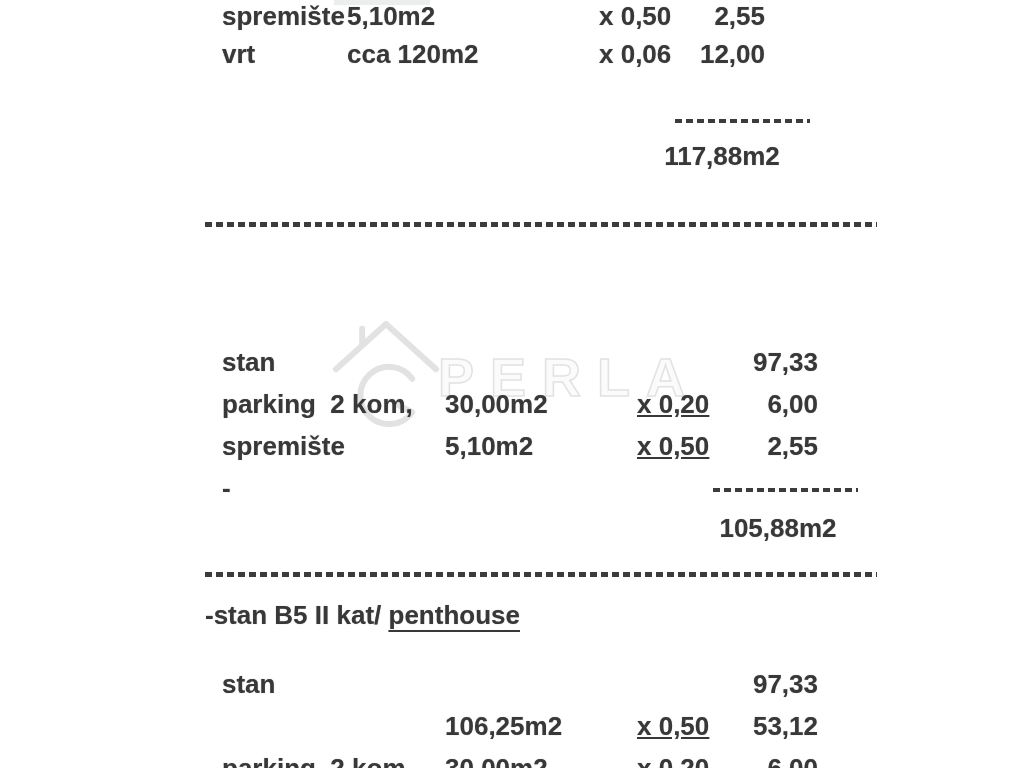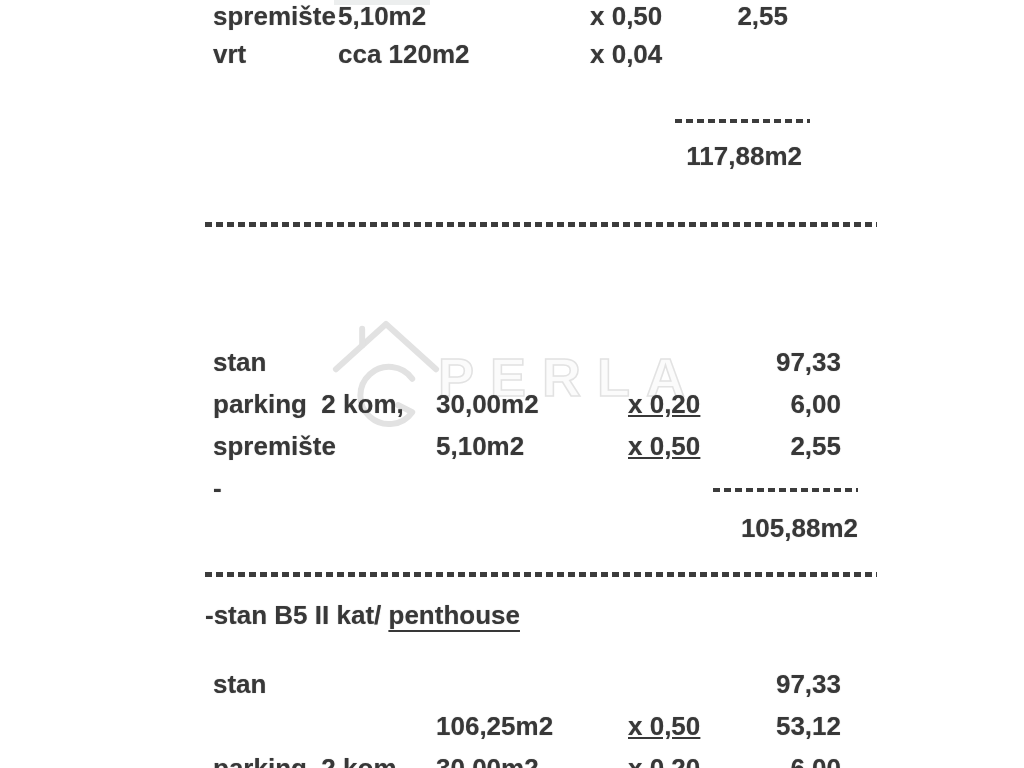--- a/index.html
+++ b/index.html
@@ -8,41 +8,41 @@
     width: 1024px;
     height: 768px;
     overflow: hidden;
     background: #ffffff;
     font-family: "Liberation Sans", "DejaVu Sans", sans-serif;
     font-weight: 600;
     color: #383838;
     font-size: 26px;
   }
   .content { position: absolute; inset: 0; z-index: 2; }
-  .row { position: absolute; left: 8px; width: 1004px; height: 32px; line-height: 32px;
+  .row { position: absolute; left: 17px; width: 1004px; height: 32px; line-height: 32px;
          text-shadow: 0 0 1px rgba(56,56,56,0.45); }
   .lbl  { position: absolute; left: 205px; white-space: pre; }
   .area { position: absolute; text-align: left; white-space: pre; }
   .fac  { position: absolute; white-space: pre; }
-  .val  { position: absolute; text-align: right; white-space: pre; padding-left: 32px; }
+  .val  { position: absolute; text-align: right; white-space: pre; }
 
   
   .sec-top .area { left: 330px; width: 225px; }
   .sec-top .fac  { left: 582px; }
   .sec-top .val  { left: 628px; width: 120px; }
 
   
   .sec-b .area { left: 380px; width: 222px; margin-left: 48px; }
   .sec-b .fac  { left: 620px; text-decoration: underline; }
   .sec-b .val  { left: 681px; width: 120px; }
 
   .heading { position: absolute; left: 205px; height: 34px; line-height: 34px;
              white-space: pre; text-shadow: 0 0 1px rgba(56,56,56,0.45); }
 
-  .total { position: absolute; text-align: right; height: 32px; line-height: 32px;
+  .total { position: absolute; text-align: center; height: 32px; line-height: 32px;
            white-space: pre; text-shadow: 0 0 1px rgba(56,56,56,0.45); }
 
   .dashline {
     position: absolute; height: 4px;
     background-image: repeating-linear-gradient(90deg, #3c3c3c 0 7px, transparent 7px 11px);
   }
   .separator {
     position: absolute; left: 205px; width: 672px; height: 5px;
     background-image: repeating-linear-gradient(90deg, #3c3c3c 0 7px, transparent 7px 11px);
   }
@@ -93,21 +93,22 @@
 
     <div class="row sec-top" style="top:0px">
       <span class="lbl">spremište</span>
       <span class="area">5,10m2</span>
       <span class="fac">x 0,50</span>
       <span class="val">2,55</span>
     </div>
     <div class="row sec-top" style="top:38px">
       <span class="lbl">vrt</span>
       <span class="area">cca 120m2</span>
-      <span class="fac">x 0,04</span>
+      <span class="fac">x 0,06</span>
+      <span class="val">12,00</span>
     </div>
 
     <div class="dashline" style="top:119px; left:675px; width:135px"></div>
     <div class="total" style="top:140px; left:642px; width:160px">117,88m2</div>
 
     <div class="separator" style="top:222px"></div>
 
 
     <div class="row sec-b" style="top:346px">
       <span class="lbl">stan</span>

